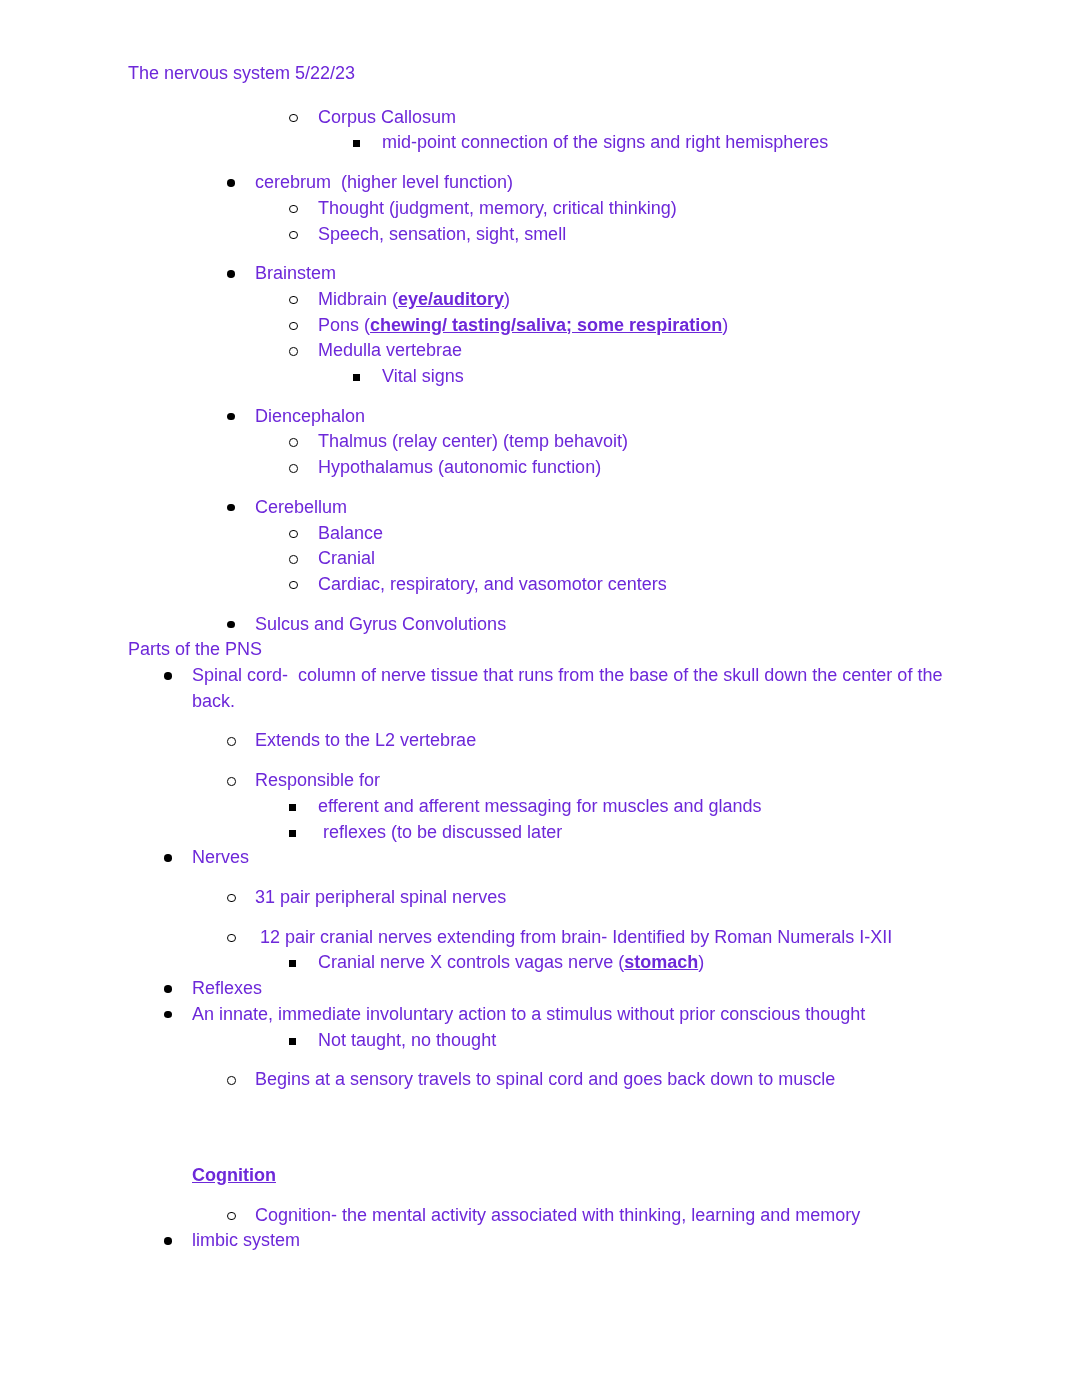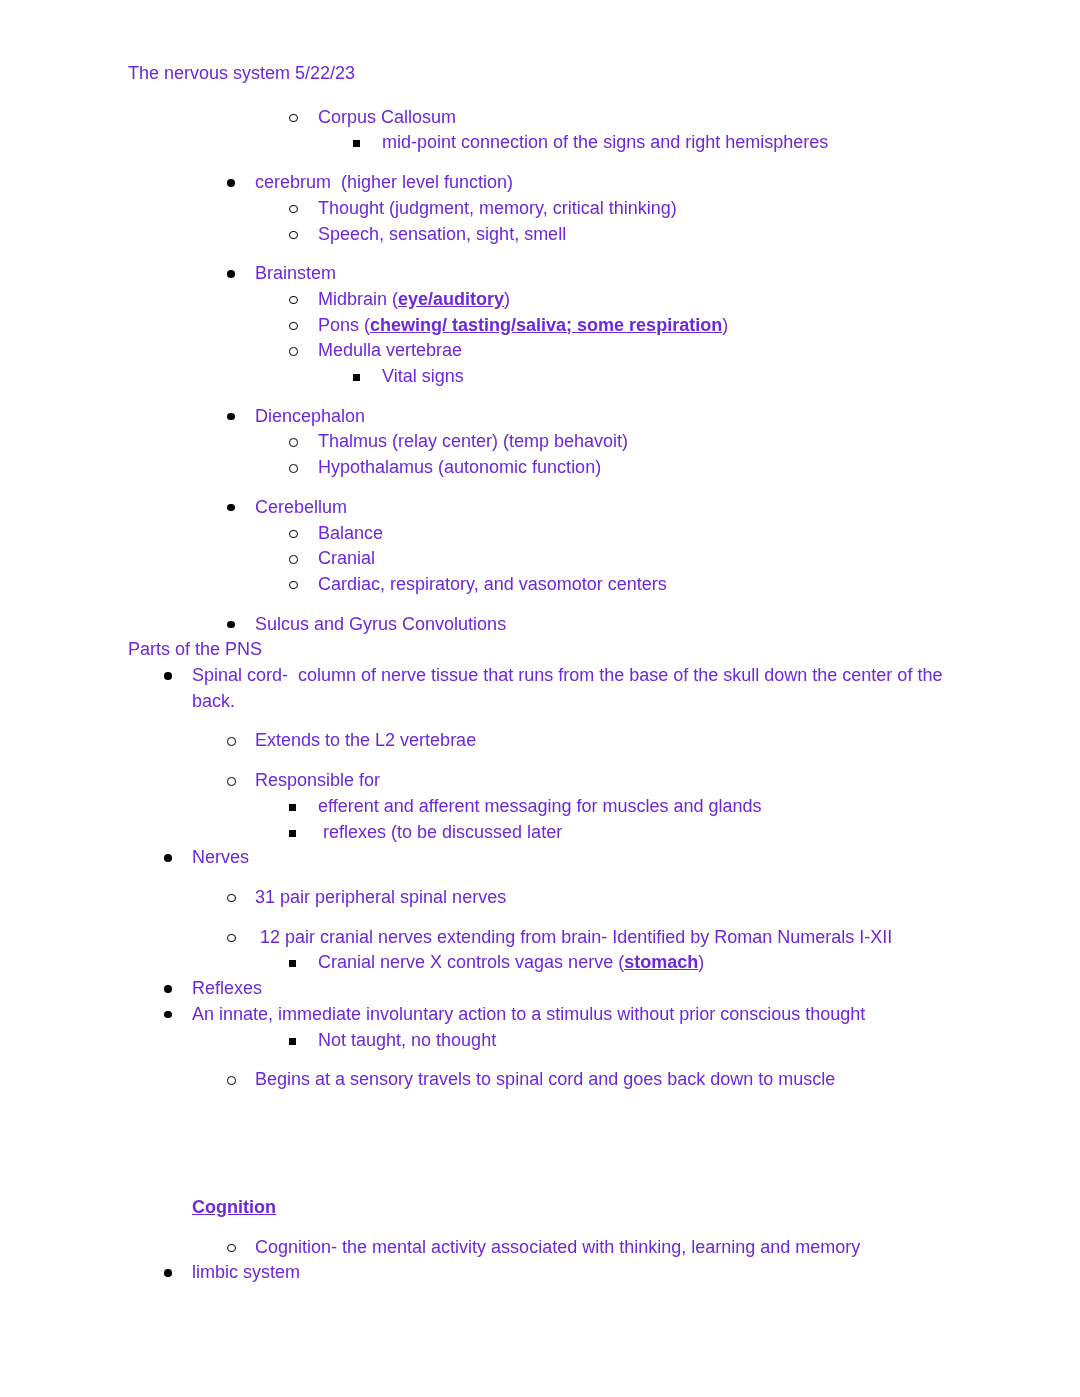--- a/index.html
+++ b/index.html
@@ -30,21 +30,21 @@
   .i2 > .bullet{left:227px;}
   .i3 > .bullet{left:289px;}
   .i4 > .bullet{left:353px;}
   .disc{top:9px;width:7.5px;height:7.5px;background:#000;border-radius:50%;}
   .circle{top:9px;width:8.5px;height:8.5px;border:1.4px solid #000;border-radius:50%;box-sizing:border-box;background:transparent;}
   .square{top:10px;width:7px;height:7px;background:#000;}
   .txt{white-space:pre-wrap;}
   .b{font-weight:bold;text-decoration:underline;}
   .mt-a{margin-top:18px;}
   .mt-b{}
-  .mt-c{margin-top:102px;}
+  .mt-c{margin-top:70px;}
 </style>
 </head>
 <body>
 
 <div class="page">
   <div class="content">
 
     <div class="line i0"><span class="txt">The nervous system 5/22/23</span></div>
 
     <div class="line i3 mt-a"><span class="bullet circle"></span><span class="txt">Corpus Callosum</span></div>

